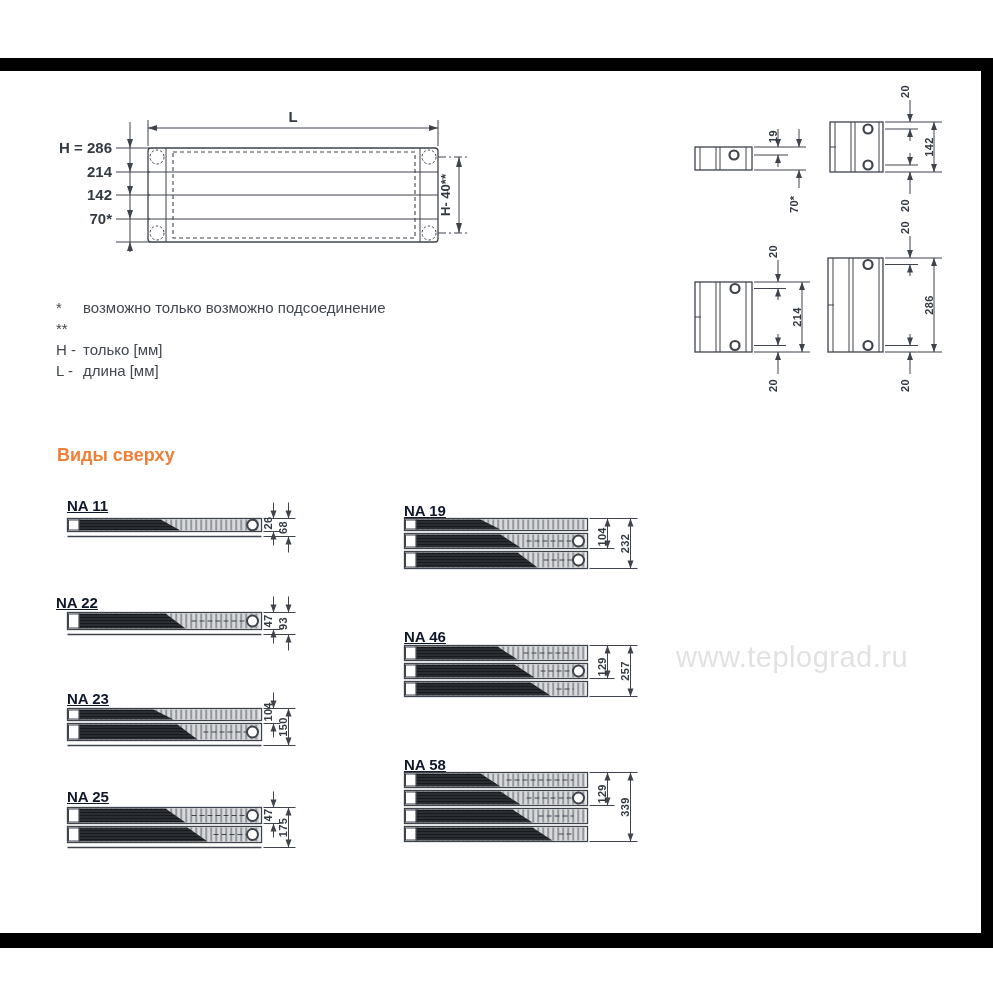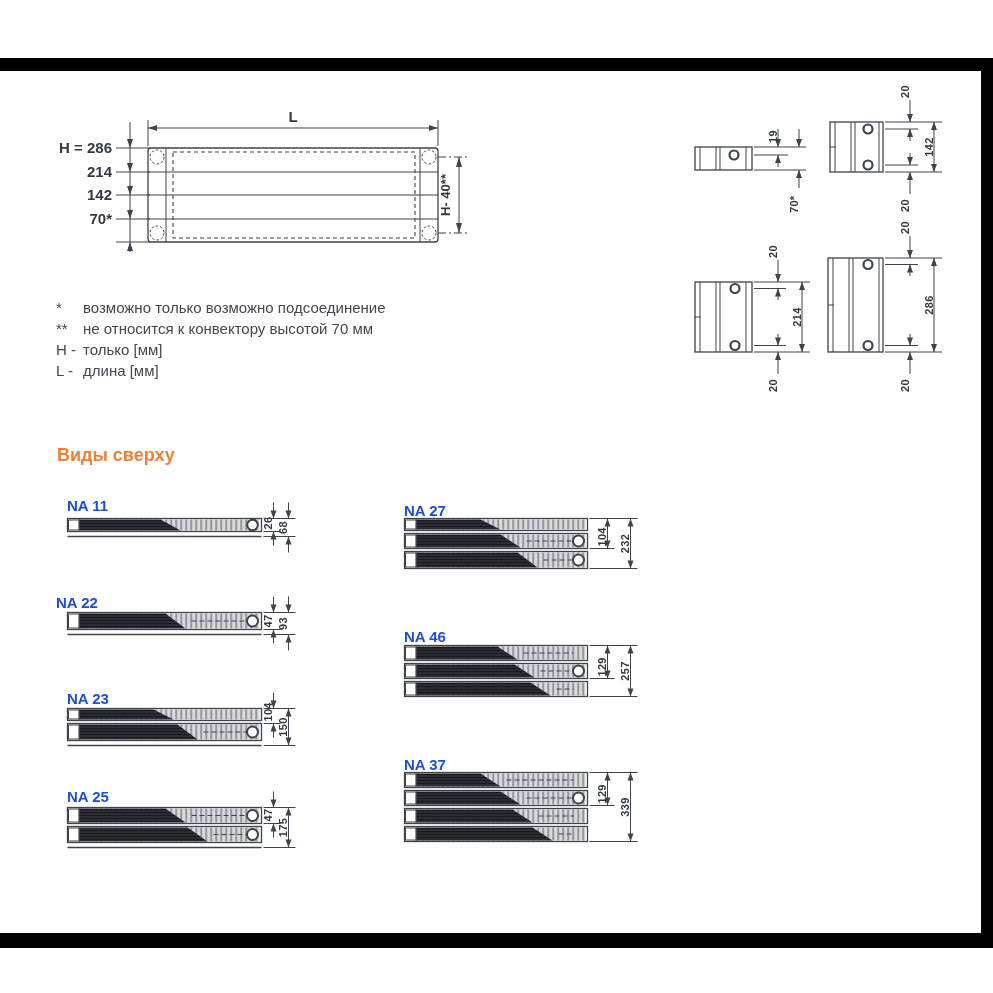--- a/index.html
+++ b/index.html
@@ -8,21 +8,21 @@
   .edge{position:absolute;background:#000;}
   svg{position:absolute;overflow:visible;}
   .ln{stroke:#3e434c;stroke-width:1.3;fill:none;}
   .lnt{stroke:#3e434c;stroke-width:1;fill:none;}
   .dsh{stroke:#3e434c;stroke-width:1.1;fill:none;stroke-dasharray:4,3;}
   .dshc{stroke:#3e434c;stroke-width:1;fill:none;stroke-dasharray:2.5,2;}
   .cl{stroke:#3e434c;stroke-width:1;fill:none;stroke-dasharray:8,3,2,3;}
   .dim{font:bold 11px "Liberation Sans",sans-serif;fill:#343a42;letter-spacing:.3px;}
   .dimb{font:bold 13px "Liberation Sans",sans-serif;fill:#343a42;}
   .lbl{font:bold 15px "Liberation Sans",sans-serif;fill:#343a42;}
-  .na-label{position:absolute;font:bold 15px "Liberation Sans",sans-serif;color:#1d4ed8;}
+  .na-label{position:absolute;font:bold 15px "Liberation Sans",sans-serif;color:#0f172a;text-decoration:underline;}
   .notes{position:absolute;left:56px;top:297px;font-size:15px;line-height:21px;color:#41464f;}
   .note-line{display:flex;}
   .note-marker{width:27px;flex:0 0 27px;}
   .heading{position:absolute;left:57px;top:445px;font:bold 18px "Liberation Sans",sans-serif;color:#f07e35;text-align:center;}
   .watermark{position:absolute;left:676px;top:641px;font-size:29px;color:#e2e2e4;letter-spacing:.5px;}
 </style>
 </head>
 <body>
 
 <div class="page">
@@ -203,21 +203,20 @@
     </g>
   </svg>
 
   <div class="notes">
     <div class="note-line">
       <span class="note-marker">*</span>
       <span class="note-text">возможно только возможно подсоединение</span>
     </div>
     <div class="note-line">
       <span class="note-marker">**</span>
-      <span class="note-text">не относится к конвектору высотой 70 мм</span>
     </div>
     <div class="note-line">
       <span class="note-marker">Н -</span>
       <span class="note-text">только [мм]</span>
     </div>
     <div class="note-line">
       <span class="note-marker">L -</span>
       <span class="note-text">длина [мм]</span>
     </div>
   </div>
@@ -325,21 +324,21 @@
           <polygon points="205,-8 211,-8 208,0" fill="#3e434c"></polygon>
           <line x1="208" y1="16" x2="208" y2="30" class="lnt"></line>
           <polygon points="205,24 211,24 208,16" fill="#3e434c"></polygon>
           <text class="dim" x="206" y="14" transform="rotate(-90 206 14)">47</text>
           <line x1="223" y1="0" x2="223" y2="40" class="lnt"></line>
           <polygon points="220,8 226,8 223,0" fill="#3e434c"></polygon>
           <polygon points="220,32 226,32 223,40" fill="#3e434c"></polygon>
           <text class="dim" x="221" y="20" text-anchor="middle" transform="rotate(-90 221 20)">175</text>
         </g>
       </svg>
-      <div class="na-label" style="left:404px;top:502px">NA 27</div>
+      <div class="na-label" style="left:404px;top:502px">NA 19</div>
       <svg style="left:402px;top:488px" width="250" height="100">
         <g transform="translate(0.5,30.5)">
           <rect x="14" y="1" width="169" height="10" fill="url(#fins)"></rect>
           <polygon points="13,1 78,1 98,11 13,11" fill="url(#panel)"></polygon>
           <rect x="2" y="0" width="183" height="12" class="ln"></rect>
           <rect x="3" y="1.5" width="11" height="9" fill="#fff" class="lnt"></rect>
           <rect x="14" y="16" width="169" height="13" fill="url(#fins)"></rect>
           <polygon points="13,16 98,16 118,29 13,29" fill="url(#panel)"></polygon>
           <rect x="2" y="15" width="183" height="15" class="ln"></rect>
           <rect x="3" y="16.5" width="11" height="12" fill="#fff" class="lnt"></rect>
@@ -389,21 +388,21 @@
           <line x1="205" y1="0" x2="205" y2="33" class="lnt"></line>
           <polygon points="202,8 208,8 205,0" fill="#3e434c"></polygon>
           <polygon points="202,25 208,25 205,33" fill="#3e434c"></polygon>
           <text class="dim" x="203" y="31" transform="rotate(-90 203 31)">129</text>
           <line x1="228" y1="0" x2="228" y2="51" class="lnt"></line>
           <polygon points="225,8 231,8 228,0" fill="#3e434c"></polygon>
           <polygon points="225,43 231,43 228,51" fill="#3e434c"></polygon>
           <text class="dim" x="226" y="25.5" text-anchor="middle" transform="rotate(-90 226 25.5)">257</text>
         </g>
       </svg>
-      <div class="na-label" style="left:404px;top:756px">NA 37</div>
+      <div class="na-label" style="left:404px;top:756px">NA 58</div>
       <svg style="left:402px;top:742px" width="250" height="119">
         <g transform="translate(0.5,30.5)">
           <rect x="14" y="1" width="169" height="13" fill="url(#fins)"></rect>
           <polygon points="13,1 78,1 98,14 13,14" fill="url(#panel)"></polygon>
           <rect x="2" y="0" width="183" height="15" class="ln"></rect>
           <rect x="3" y="1.5" width="11" height="12" fill="#fff" class="lnt"></rect>
           <line x1="104" y1="7.5" x2="171" y2="7.5" stroke="#3e434c" stroke-width="1" stroke-dasharray="5,3"></line>
           <rect x="14" y="19" width="169" height="13" fill="url(#fins)"></rect>
           <polygon points="13,19 98,19 118,32 13,32" fill="url(#panel)"></polygon>
           <rect x="2" y="18" width="183" height="15" class="ln"></rect>
@@ -428,14 +427,15 @@
           <polygon points="202,25 208,25 205,33" fill="#3e434c"></polygon>
           <text class="dim" x="203" y="31" transform="rotate(-90 203 31)">129</text>
           <line x1="228" y1="0" x2="228" y2="69" class="lnt"></line>
           <polygon points="225,8 231,8 228,0" fill="#3e434c"></polygon>
           <polygon points="225,61 231,61 228,69" fill="#3e434c"></polygon>
           <text class="dim" x="226" y="34.5" text-anchor="middle" transform="rotate(-90 226 34.5)">339</text>
         </g>
       </svg>
     </div>
 
+  <div class="watermark">www.teplograd.ru</div>
 
 </div>
 
 </body></html>

